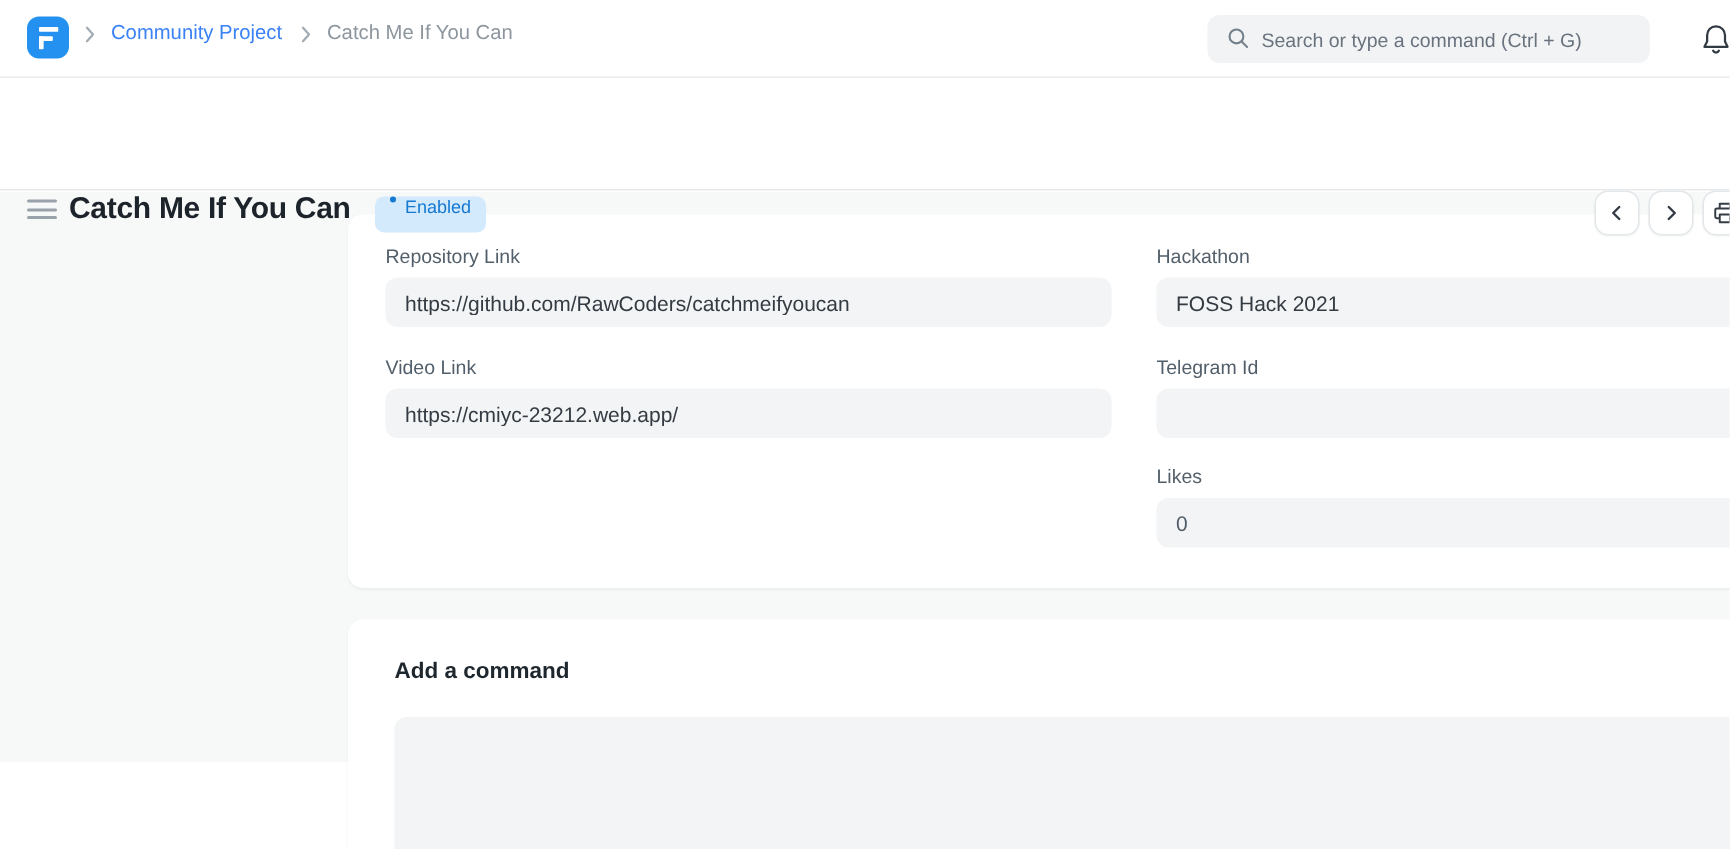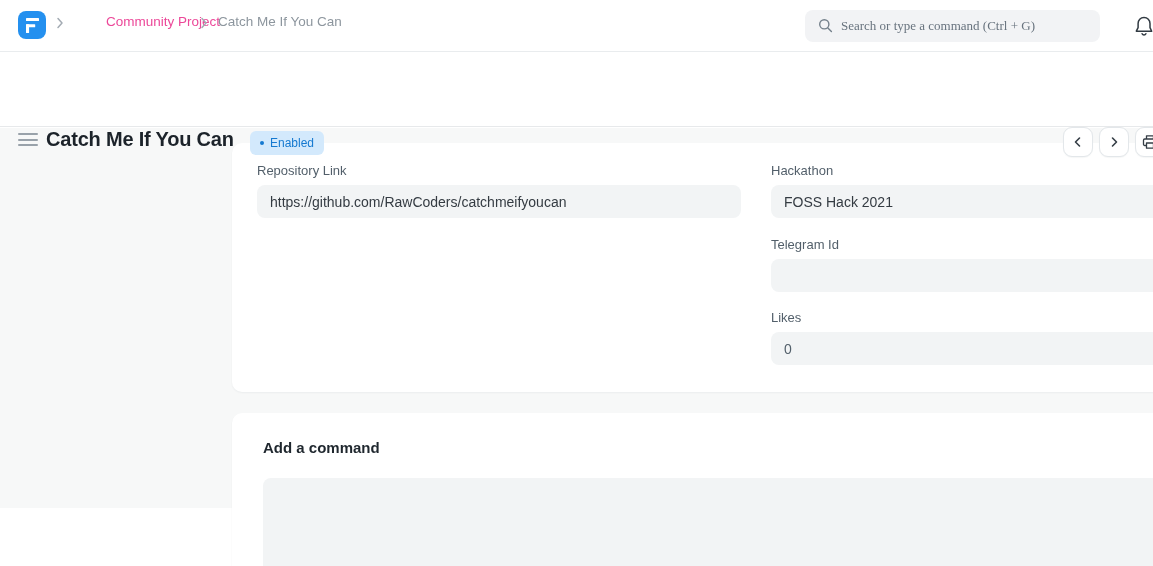--- a/index.html
+++ b/index.html
@@ -10,45 +10,45 @@
 
   
   .navbar { position:absolute; left:0; top:0; width:100%; height:52px;
     background:#fff; border-bottom:1px solid #e9ecee; z-index:5; }
   .logo-btn { position:absolute; left:18px; top:11px; width:28px; height:28px;
     background:#2490ef; border-radius:8px; display:flex; align-items:center;
     justify-content:center; cursor:pointer; }
   .crumb-sep { position:absolute; top:17px; }
   .sep1 { left:56px; } .sep2 { left:200px; }
   .crumb { position:absolute; top:14px; font-size:13.5px; cursor:pointer; white-space:nowrap; }
-  .crumb1 { left:74px; color:#ec4899; font-weight:500;margin-left:32px; }
+  .crumb1 { left:74px; color:#3b82f6; font-weight:500; }
   .crumb2 { left:218px; color:#8d969e; }
   .search-wrap { position:absolute; left:805px; top:10px; width:295px; height:32px; }
   .search-wrap input { width:100%; height:100%; border:none; outline:none;
     background:#f2f3f5; border-radius:8px; padding:0 12px 0 36px;
-    font-size:13px; color:#404040; font-family:Liberation Serif, serif; }
+    font-size:13px; color:#404040; font-family:Liberation Sans, sans-serif; }
   .search-wrap input::placeholder { color:#68737e; opacity:1; }
   .search-icon { position:absolute; left:13px; top:8px; pointer-events:none; }
   .bell-btn { position:absolute; left:1128px; top:10px; width:34px; height:32px;
     display:flex; align-items:center; justify-content:flex-start; cursor:pointer;
     background:transparent; border:none; padding-left:6px; }
 
   
   .page-header { position:absolute; left:0; top:52px; width:100%; height:75px;
     background:#fff; border-bottom:1px solid #e7e9eb; z-index:4; }
   .menu-btn { position:absolute; left:18px; top:81px; width:22px; height:16px;
     cursor:pointer; margin-top:-52px; top:133px; } 
   .menu-btn { top:81px; margin-top:0; }
   .menu-btn span { display:block; width:20px; height:2.2px; background:#99a2aa;
     border-radius:2px; margin-bottom:3.4px; }
   .page-title { position:absolute; left:46px; top:76px; font-size:20px;
     font-weight:700; color:#1c232a; letter-spacing:-0.2px; white-space:nowrap; }
   .status-badge { position:absolute; left:250px; top:79px; height:24px;
     background:#d3e9fc; color:#1579d0; border-radius:6px; font-size:12px;
-    display:flex; align-items:center; padding:0 10px; gap:6px; white-space:nowrap; }
+    display:flex; padding:0 10px; gap:6px; white-space:nowrap; }
   .status-badge .dot { width:4px; height:4px; border-radius:50%; background:#1579d0; }
   .hdr-btn { position:absolute; top:75px; width:30px; height:30px; background:#fff;
     border:1px solid #e3e7ea; border-radius:9px; display:flex; align-items:center;
     justify-content:center; cursor:pointer; box-shadow:0 0.5px 1px rgba(25,39,52,0.04); }
   .btn-prev { left:1063px; } .btn-next { left:1099px; } .btn-print { left:1135px; }
 
   
   .content { position:absolute; left:0; top:128px; width:100%; height:380px;
     background:#f7f8f8; }
   .card { position:absolute; left:232px; width:1000px; background:#fff;
@@ -159,20 +159,24 @@
 
 <main class="content">
 
   <section class="card form-card">
 
     <div class="field f-repo">
       <label class="field-label">Repository Link</label>
       <input type="text" value="https://github.com/RawCoders/catchmeifyoucan" style="">
     </div>
 
+    <div class="field f-video">
+      <label class="field-label">Video Link</label>
+      <input type="text" value="https://cmiyc-23212.web.app/" style="">
+    </div>
 
     <div class="field f-hack">
       <label class="field-label">Hackathon</label>
       <input type="text" value="FOSS Hack 2021" style="">
     </div>
 
     <div class="field f-telegram">
       <label class="field-label">Telegram Id</label>
       <input type="text" value="" style="">
     </div>

